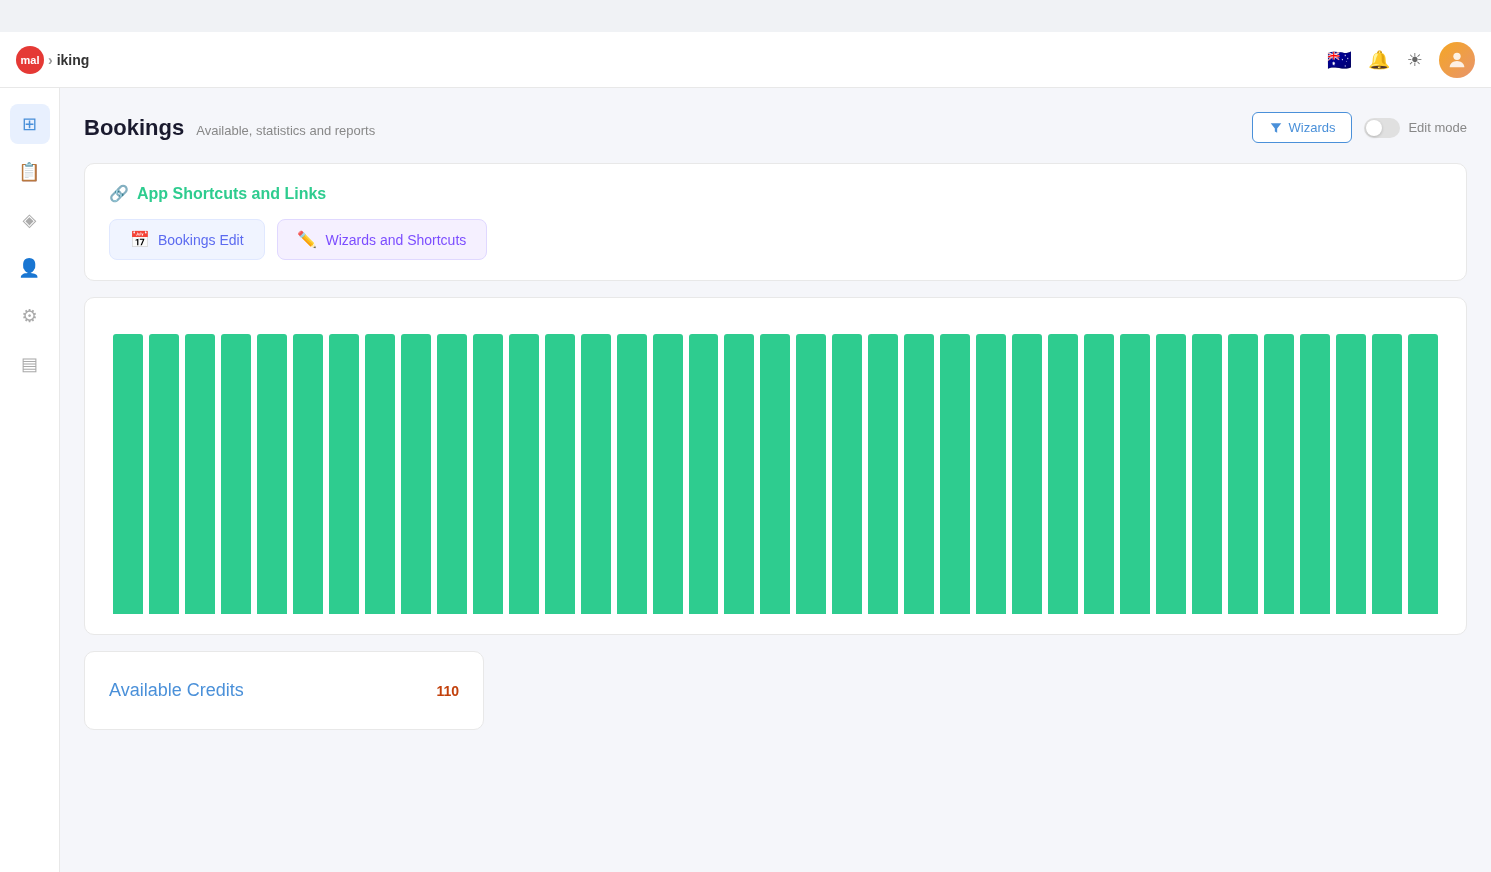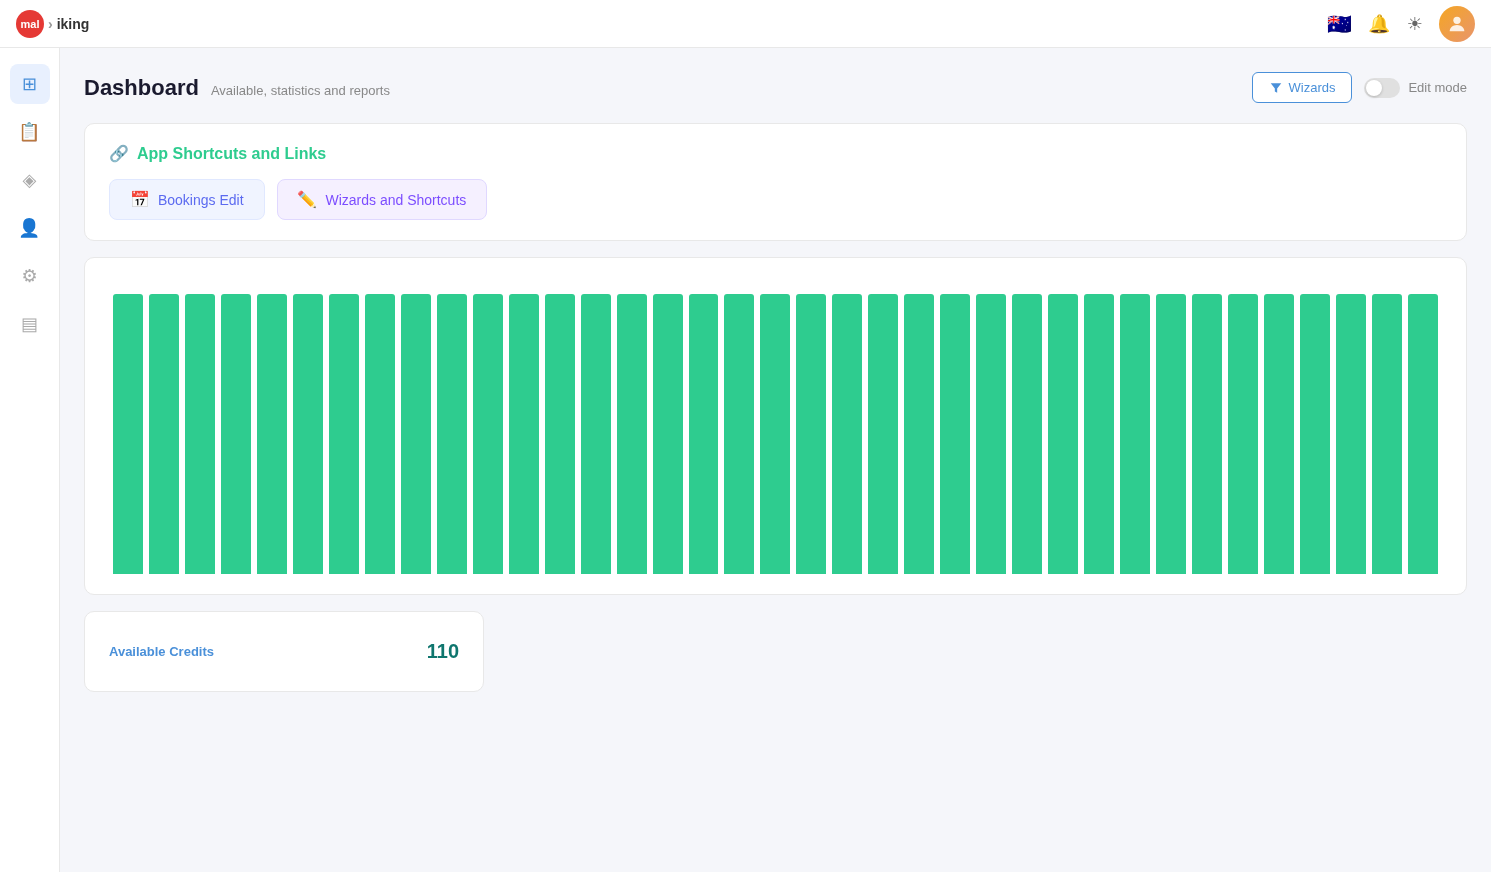--- a/index.html
+++ b/index.html
@@ -1,27 +1,28 @@
 <!DOCTYPE html>
 <html><head>
   <meta charset="utf-8">
   <style>
     * { box-sizing: border-box; margin: 0; padding: 0; }
     body { font-family: -apple-system, BlinkMacSystemFont, 'Segoe UI', sans-serif; background: #f0f2f5; height: 872px; overflow: hidden; display: flex; flex-direction: column; }
 
     
     .topbar {
-      height: 48px;
+      height: 56px;
       background: #fff;
       border-bottom: 1px solid #e8e8e8;
       display: flex;
       align-items: center;
       padding: 0 16px;
       justify-content: space-between;
       flex-shrink: 0;
+      margin-top: 32px;
     }
     .topbar-left { display: flex; align-items: center; gap: 8px; }
     .brand-logo {
       display: flex; align-items: center; gap: 4px;
       font-size: 14px; font-weight: 600; color: #333;
     }
     .brand-dot {
       width: 28px; height: 28px; border-radius: 50%;
       background: #e53935; display: flex; align-items: center;
       justify-content: center; color: #fff; font-size: 11px; font-weight: 700;
@@ -165,22 +166,22 @@
       border-top: 6px solid #2d3748;
     }
     .tooltip-value { font-size: 14px; font-weight: 600; }
 
     
     .sms-card { max-width: 400px; }
     .credits-row {
       display: flex; justify-content: space-between;
       align-items: center; padding: 8px 0;
     }
-    .credits-label { font-size: 13px; color: #4a90d9; font-weight: 700; }
-    .credits-value { font-size: 20px; color: #0f766e; font-weight: 600; }
+    .credits-label { font-size: 18px; color: #4a90d9; font-weight: 400; }
+    .credits-value { font-size: 14px; color: #c2410c; font-weight: 600; }
 
     
     .content::-webkit-scrollbar { width: 6px; }
     .content::-webkit-scrollbar-thumb { background: #ccc; border-radius: 3px; }
 
     
     .pie-icon {
       width: 20px; height: 20px; border-radius: 50%;
       background: conic-gradient(#2ecc8f 0% 70%, #a0e8cc 70% 100%);
       display: inline-block; flex-shrink: 0;
@@ -223,21 +224,21 @@
     <div class="sidebar-item">◈</div>
     <div class="sidebar-item">👤</div>
     <div class="sidebar-item">⚙</div>
     <div class="sidebar-item">▤</div>
   </div>
 
   <div class="content">
 
     <div class="page-header">
       <div class="page-header-left">
-        <h1 class="page-title">Dashboard</h1>
+        <h1 class="page-title">Bookings</h1>
         <span class="page-subtitle">Available, statistics and reports</span>
       </div>
       <div class="page-header-right">
         <button class="filter-btn">
           <svg width="14" height="14" viewBox="0 0 24 24" fill="#4a90d9">
             <path d="M3 4h18l-7 9v7l-4-2V13z"></path>
           </svg>
           <span>Wizards</span>
         </button>
         <div class="edit-mode-toggle">

